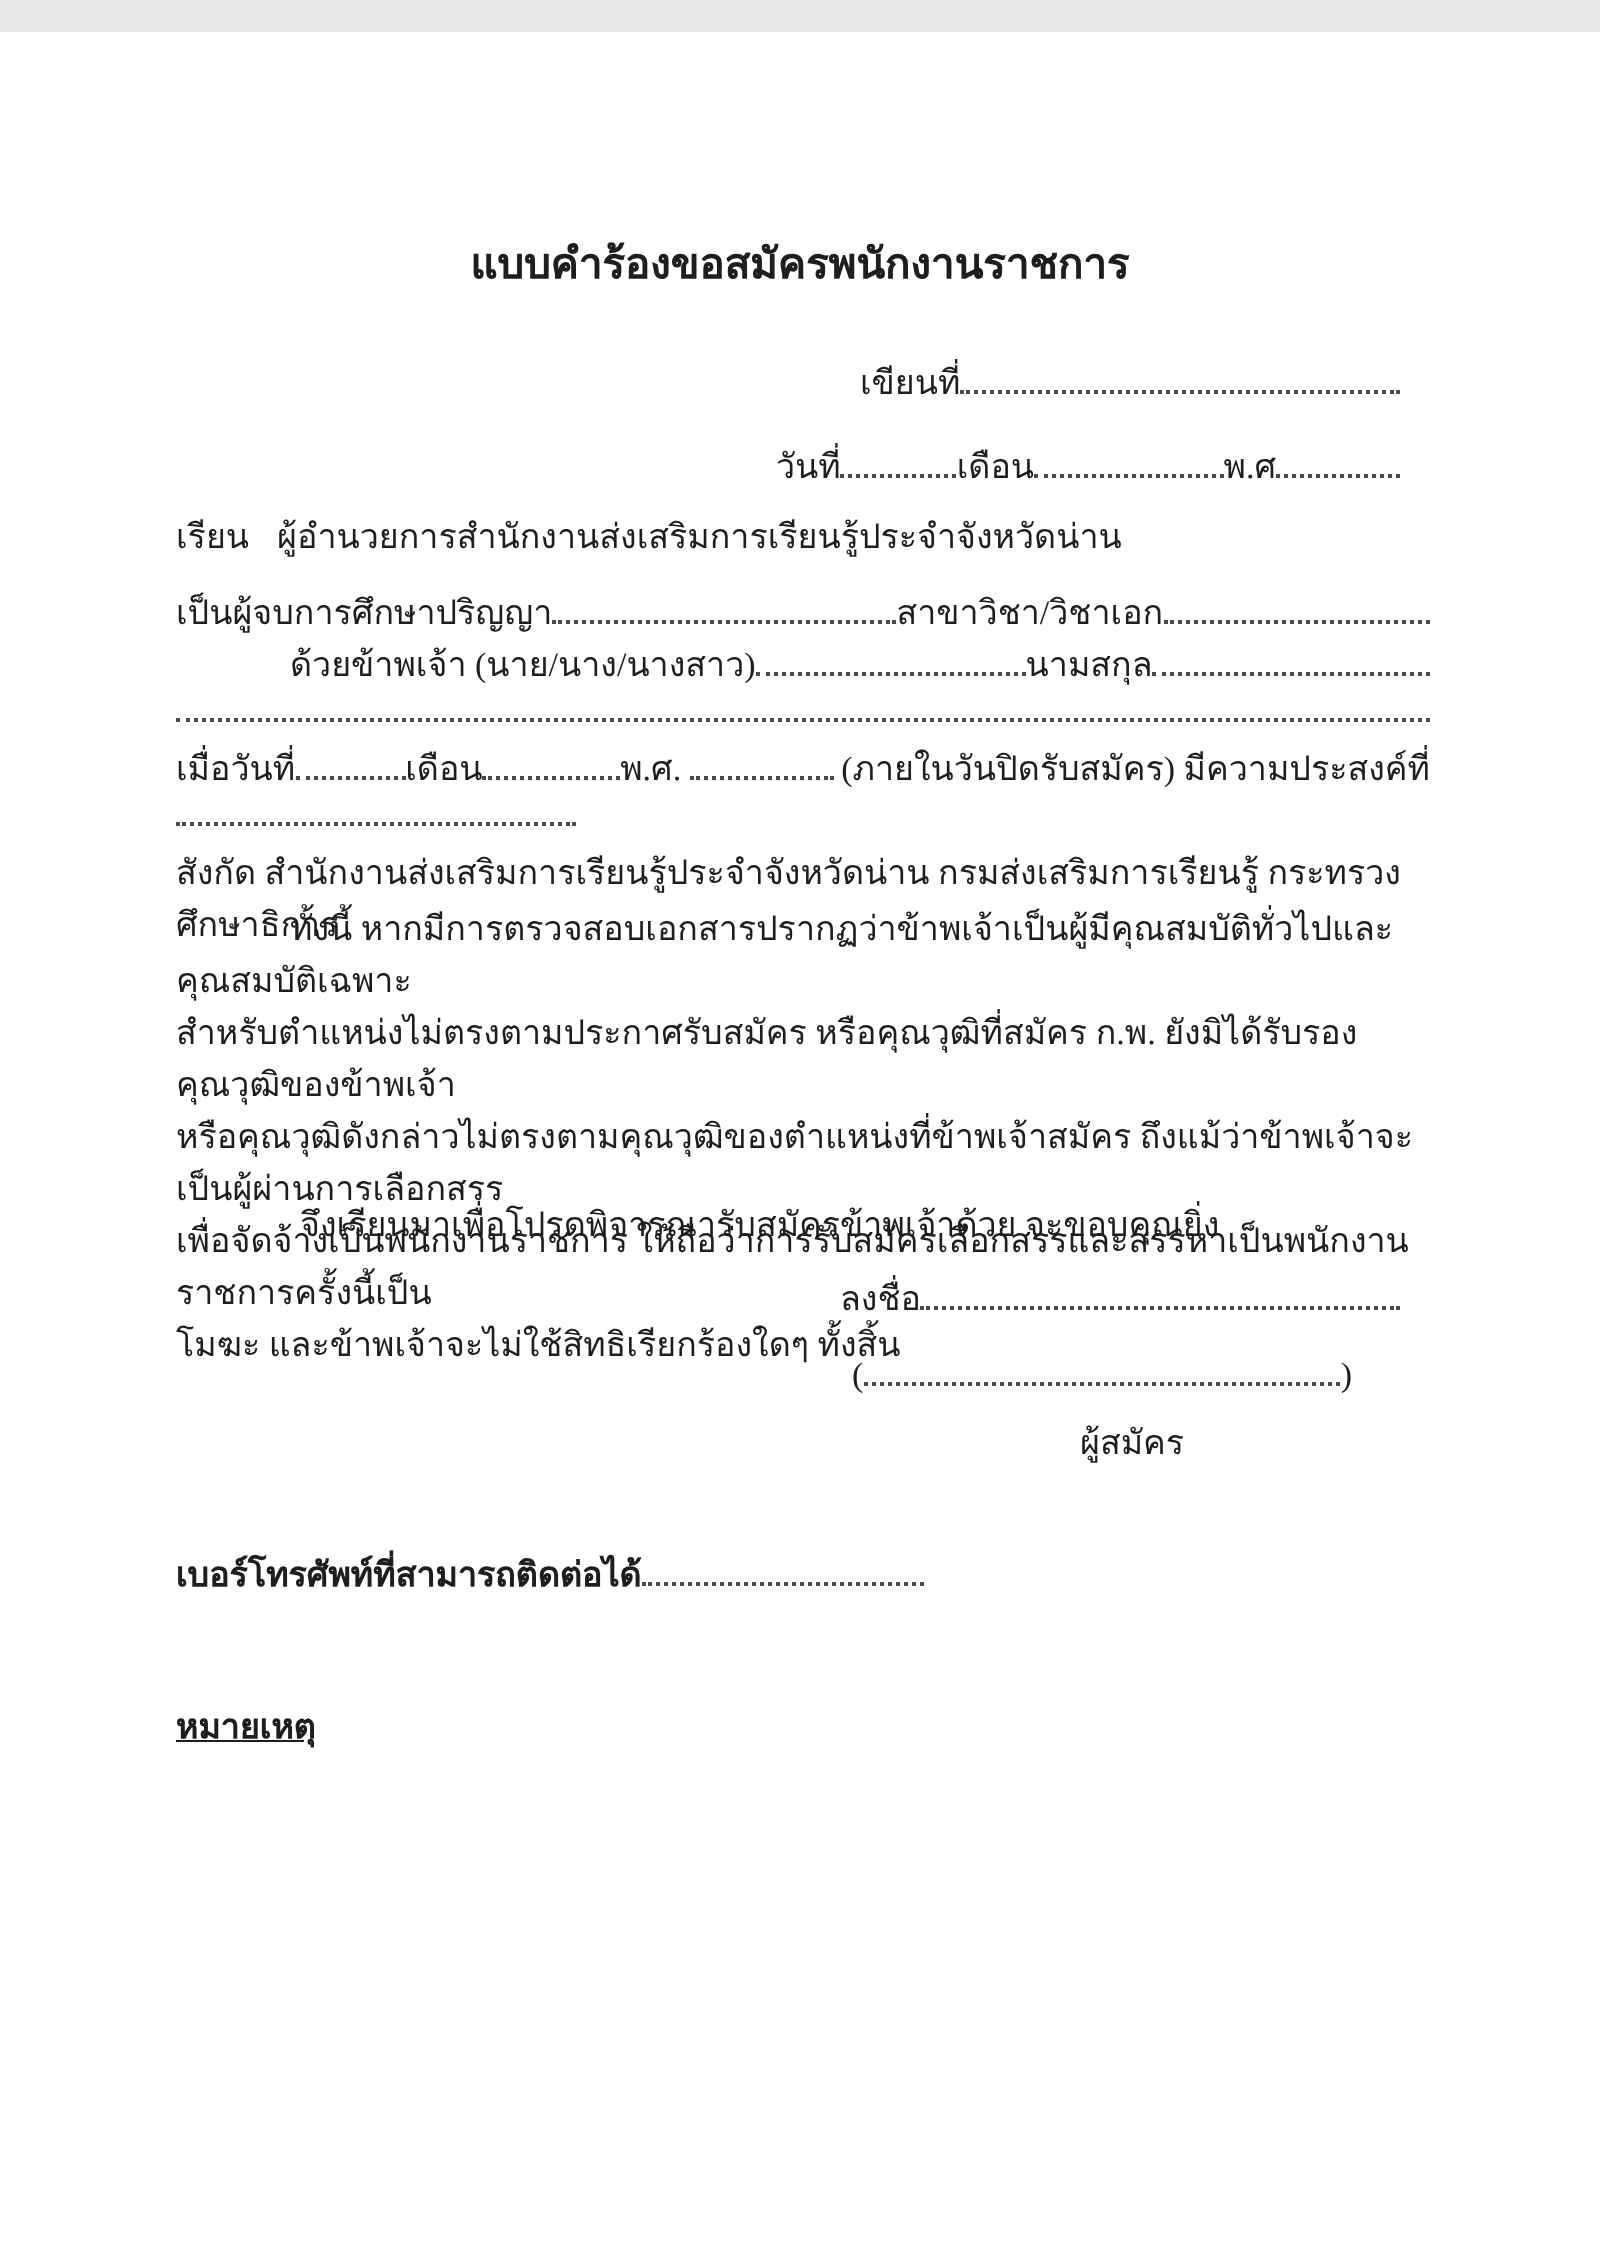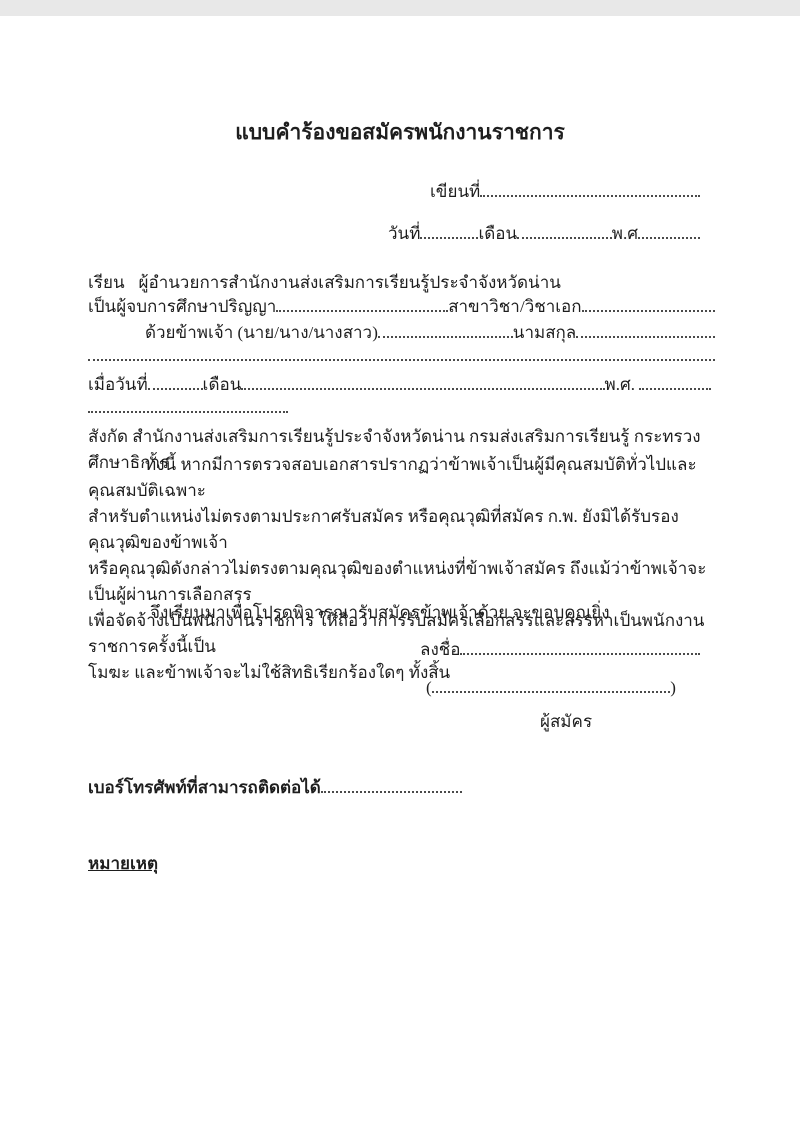--- a/index.html
+++ b/index.html
@@ -24,21 +24,21 @@
   }
   .dots.grow{flex:1 1 auto;}
   .title{
     left:0;right:0;top:103px;
     text-align:center;
     font-weight:700;
     font-size:21px;
   }
   .written-at{left:430px;top:163px;width:270px;text-align:right;}
   .date-row{left:388px;top:205px;width:312px;}
-  .salutation{left:88px;top:254px;width:627px;}
+  .salutation{left:88px;top:240px;width:627px;}
   .salutation .recipient{margin-left:14px;}
   .para1{left:88px;top:278px;width:627px;}
   .para1 .line{height:26px;}
   .indent{flex:0 0 57px;}
   .para2{left:88px;top:436px;width:630px;}
   .para2 .pline{min-height:26px;}
   .para2 .pline.first{text-indent:57px;}
   .closing{left:88px;top:584px;width:627px;padding-left:62px;box-sizing:border-box;}
   .sign-row{left:420px;top:621px;width:280px;}
   .paren-row{left:426px;top:659px;width:250px;}
@@ -95,20 +95,21 @@
     </div>
     <div class="line flexrow">
       <span>เมื่อวันที่</span>
       <span class="dots" style="width:55px"></span>
       <span>เดือน</span>
       <span class="dots grow"></span>
       <span>พ.ศ.</span>
       <span class="sp"></span>
       <span class="dots" style="width:72px"></span>
       <span class="sp"></span>
+      <span>(ภายในวันปิดรับสมัคร) มีความประสงค์ที่</span>
     </div>
     <div class="line flexrow">
       <span class="dots" style="width:200px"></span>
     </div>
     <div class="line">สังกัด สำนักงานส่งเสริมการเรียนรู้ประจำจังหวัดน่าน กรมส่งเสริมการเรียนรู้  กระทรวงศึกษาธิการ</div>
   </div>
 
   <div class="abs para2">
     <div class="pline first">ทั้งนี้  หากมีการตรวจสอบเอกสารปรากฏว่าข้าพเจ้าเป็นผู้มีคุณสมบัติทั่วไปและคุณสมบัติเฉพาะ</div>
     <div class="pline">สำหรับตำแหน่งไม่ตรงตามประกาศรับสมัคร หรือคุณวุฒิที่สมัคร ก.พ. ยังมิได้รับรองคุณวุฒิของข้าพเจ้า</div>

